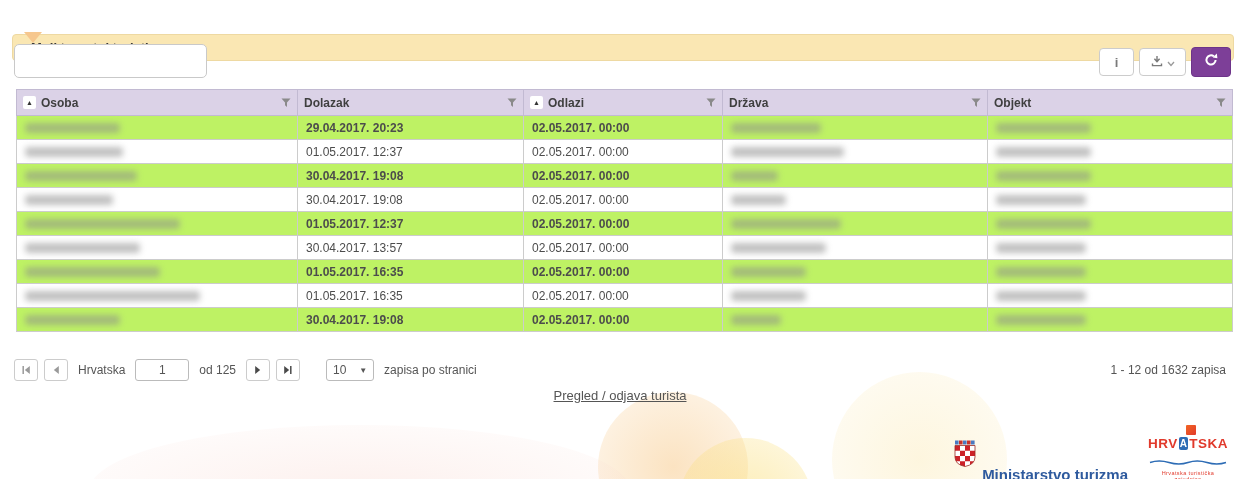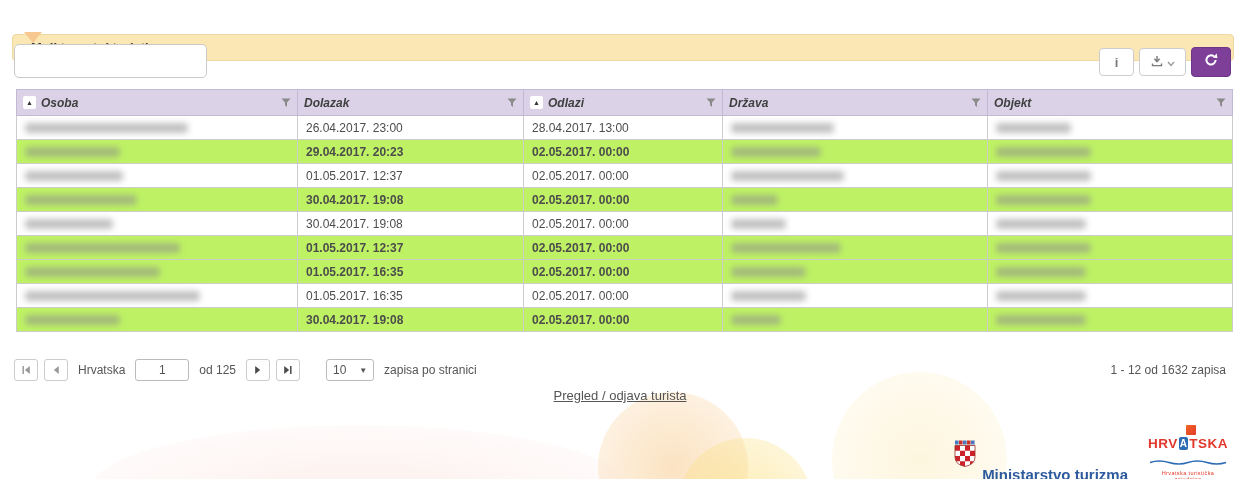--- a/index.html
+++ b/index.html
@@ -55,21 +55,21 @@
     border-collapse: collapse; table-layout: fixed;
     font-size: 12px;
   }
   table.grid th {
     background: #dbd2e7; height: 26px;
     border: 1px solid #c2bad2;
     font-weight: bold; color: #3f3f3f; text-align: left;
     padding: 0 6px;
   }
   .th-inner { display: flex; align-items: center; gap: 5px; }
-  .th-label { flex: 0 0 auto; font-style: italic; }
+  .th-label { flex: 0 0 auto; }
   .th-spacer { flex: 1 1 auto; }
   .sort-box {
     width: 13px; height: 13px; background: #fff; border-radius: 2px;
     display: inline-flex; align-items: center; justify-content: center;
     font-size: 7px; color: #333;
   }
   .funnel { display: inline-flex; align-items: center; cursor: pointer; }
 
   table.grid td {
     height: 24px; border: 1px solid #cccccc;
@@ -254,27 +254,20 @@
           <span class="funnel">
               <svg width="10" height="10" viewBox="0 0 10 10">
                 <path d="M0.5 0.5 H9.5 L6 4.5 V9 L4 7.3 V4.5 Z" fill="#8a8a8a"></path>
               </svg>
             </span>
         </div>
       </th>
     </tr>
   </thead>
   <tbody>
-    <tr class="row-odd">
-      <td><span class="blur" style="width:163px"></span></td>
-      <td>26.04.2017. 23:00</td>
-      <td>28.04.2017. 13:00</td>
-      <td><span class="blur" style="width:103px"></span></td>
-      <td><span class="blur" style="width:75px"></span></td>
-    </tr>
     <tr class="row-even">
       <td><span class="blur" style="width:95px"></span></td>
       <td>29.04.2017. 20:23</td>
       <td>02.05.2017. 00:00</td>
       <td><span class="blur" style="width:90px"></span></td>
       <td><span class="blur" style="width:95px"></span></td>
     </tr>
     <tr class="row-odd">
       <td><span class="blur" style="width:98px"></span></td>
       <td>01.05.2017. 12:37</td>
@@ -295,20 +288,27 @@
       <td>02.05.2017. 00:00</td>
       <td><span class="blur" style="width:55px"></span></td>
       <td><span class="blur" style="width:90px"></span></td>
     </tr>
     <tr class="row-even">
       <td><span class="blur" style="width:155px"></span></td>
       <td>01.05.2017. 12:37</td>
       <td>02.05.2017. 00:00</td>
       <td><span class="blur" style="width:110px"></span></td>
       <td><span class="blur" style="width:95px"></span></td>
+    </tr>
+    <tr class="row-odd">
+      <td><span class="blur" style="width:115px"></span></td>
+      <td>30.04.2017. 13:57</td>
+      <td>02.05.2017. 00:00</td>
+      <td><span class="blur" style="width:95px"></span></td>
+      <td><span class="blur" style="width:90px"></span></td>
     </tr>
     <tr class="row-even">
       <td><span class="blur" style="width:135px"></span></td>
       <td>01.05.2017. 16:35</td>
       <td>02.05.2017. 00:00</td>
       <td><span class="blur" style="width:75px"></span></td>
       <td><span class="blur" style="width:90px"></span></td>
     </tr>
     <tr class="row-odd">
       <td><span class="blur" style="width:175px"></span></td>

